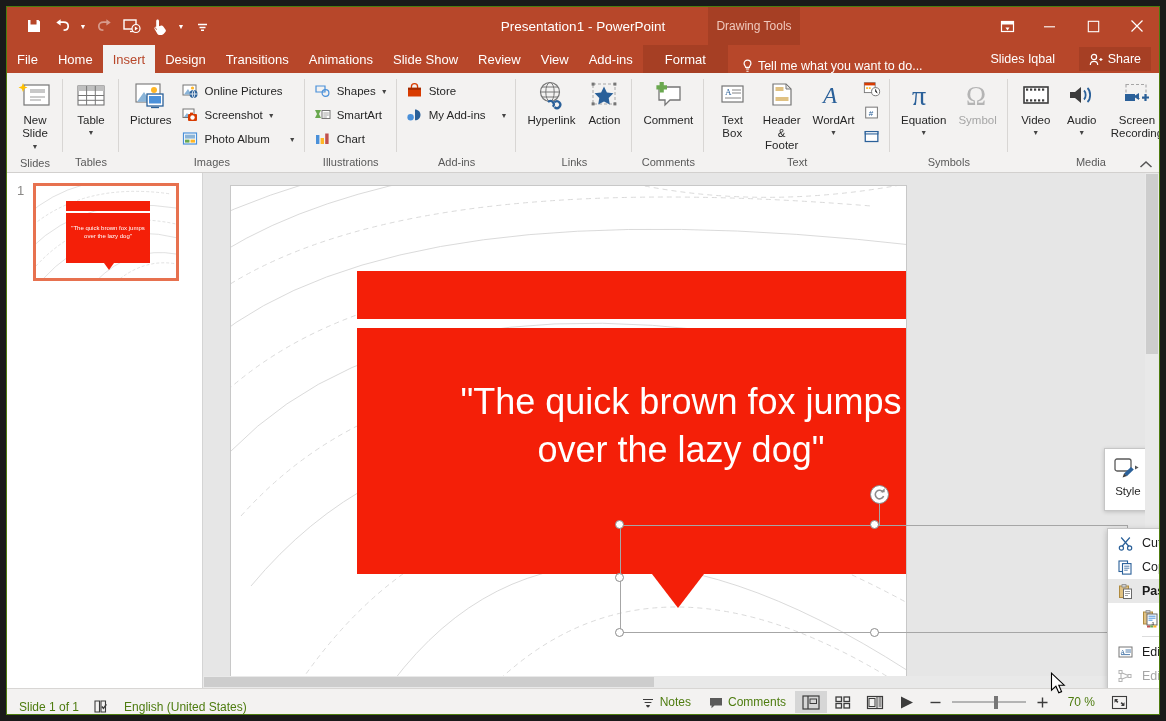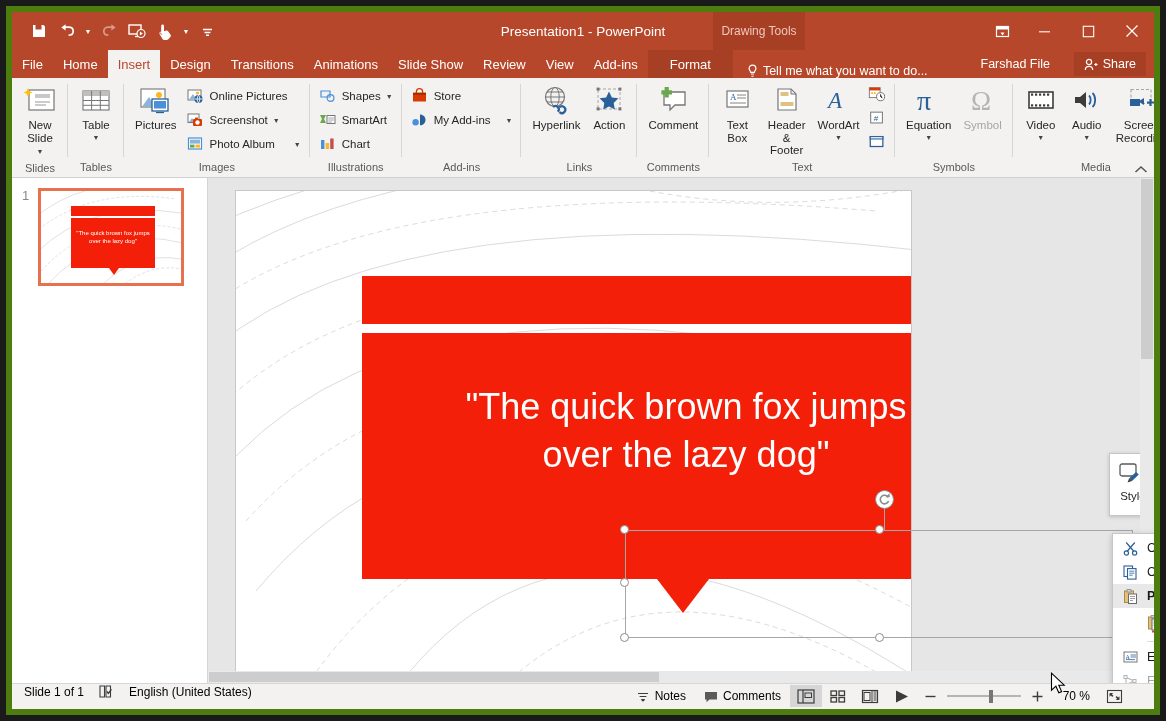--- a/index.html
+++ b/index.html
@@ -8,21 +8,21 @@
     width: 1166px; height: 721px;
     font-family: "Liberation Sans", sans-serif;
     font-size: 12px;
     background: #1a1a1a;
     overflow: hidden;
     position: relative;
   }
   
   #win {
     position:absolute; left:6px; top:6px; width:1154px; height:709px;
-    background:#fff; border:6px solid #4d7c0f;
+    background:#fff; border:1px solid #4d7c0f;
     display:flex; flex-direction:column; overflow:hidden;
   }
   
   .titlebar {
     height:38px; background:#b7472a; position:relative; flex:0 0 38px;
     display:flex; align-items:center;
   }
   .qat { display:flex; align-items:center; padding-left:14px; gap:2px; }
   .qat-btn {
     width:26px; height:26px; display:flex; align-items:center; justify-content:center;
@@ -146,22 +146,22 @@
     padding:2px 0; z-index:50;
   }
   .ci { height:24px; display:flex; align-items:center; font-size:12.5px; color:#1a1a1a; position:relative; }
   .ci .ic { width:34px; display:flex; align-items:center; justify-content:center; }
   .ci.disabled { color:#a6a6a6; }
   .ci.header { background:#e8e8e8; font-weight:bold; height:24px; }
   .pasterow { height:30px; display:flex; align-items:center; padding-left:34px; gap:9px; }
   .sep { height:1px; background:#dcdcdc; margin:3px 6px 3px 34px; }
   
   .status {
-    height:26px; flex:0 0 26px; background:#f3f2f1; display:flex; align-items:flex-start;
-    border-top:1px solid #d8d6d4; position:relative; font-size:12px; color:#000000;
+    height:26px; flex:0 0 26px; background:#f3f2f1; display:flex; align-items:flex-end;
+    border-top:1px solid #d8d6d4; position:relative; font-size:12px; color:#4d7c0f;
   }
   .st-left { display:flex; align-items:center; gap:14px; padding-left:12px; }
   .st-right { position:absolute; right:24px; display:flex; align-items:center; gap:0; }
   .stbtn { display:flex; align-items:center; gap:5px; padding:0 9px; height:24px; }
   .viewbtn { width:32px; height:22px; display:flex; align-items:center; justify-content:center; }
   .viewbtn.on { background:#d6d6d6; }
   .zoomslider { width:74px; height:22px; display:flex; align-items:center; position:relative; margin:0 4px;}
   .zoomtrack { position:absolute; left:0; right:0; height:2px; background:#b4b4b4; }
   .zoomknob { position:absolute; left:42px; width:4px; height:13px; background:#767676; }
   .zoomval { width:40px; text-align:right; font-size:12px; }
@@ -258,21 +258,21 @@
     <div class="tab fmt">Format</div>
     <div class="tellme">
       <span>
         <svg width="11" height="14" viewBox="0 0 11 14">
             <path fill="none" stroke="#fff" stroke-width="1.2" d="M5.5 1.2c2 0 3.4 1.5 3.4 3.3 0 1.6-1.3 2.5-1.6 3.8H3.7C3.4 7 2.1 6.1 2.1 4.5c0-1.8 1.4-3.3 3.4-3.3z"></path>
             <path stroke="#fff" stroke-width="1.1" d="M3.9 10h3.2M4.4 12.2h2.2"></path>
           </svg>
       </span>
       <span>Tell me what you want to do...</span>
     </div>
-    <div class="user">Farshad File</div>
+    <div class="user">Slides Iqbal</div>
     <div class="share">
       <span>
         <svg width="14" height="13" viewBox="0 0 14 13">
             <circle cx="5" cy="4" r="2.6" fill="none" stroke="#fff" stroke-width="1.2"></circle>
             <path fill="none" stroke="#fff" stroke-width="1.2" d="M1.3 12c0-2.3 1.6-3.7 3.7-3.7S8.7 9.7 8.7 12"></path>
             <path stroke="#fff" stroke-width="1.2" d="M10.3 6.5h3.2M11.9 5v3"></path>
           </svg>
       </span>
       <span>Share</span>
     </div>

